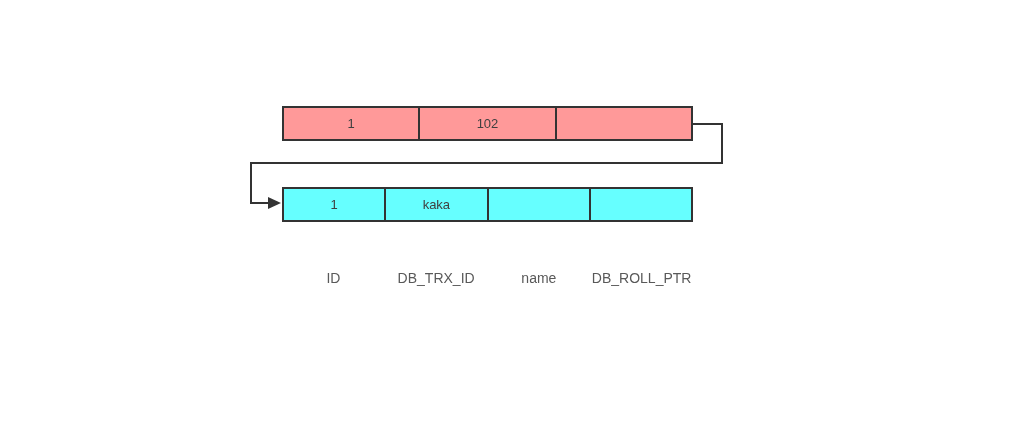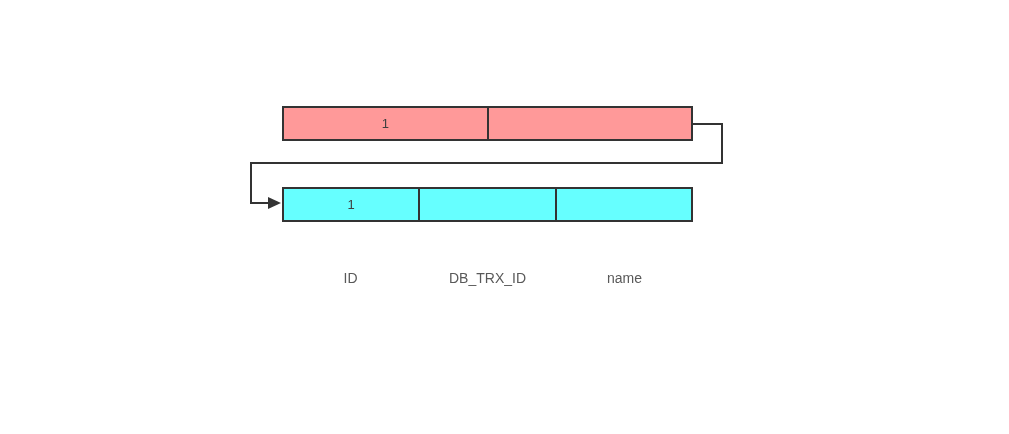--- a/index.html
+++ b/index.html
@@ -70,28 +70,31 @@
 
 <div class="canvas">
 
   <svg class="connector-svg" viewBox="0 0 1009 434">
     <polyline points="693,124 722,124 722,163 251,163 251,203 269,203" fill="none" stroke-width="2" stroke="#333333"></polyline>
     <polygon points="281,203 268,197 268,209" fill="#333333"></polygon>
   </svg>
 
   <div class="record-row row-top" style="background-color: rgb(255, 153, 153);">
     <div class="record-cell">1</div>
+    <div class="record-cell">102</div>
     <div class="record-cell"></div>
   </div>
 
   <div class="record-row row-bottom" style="background-color: rgb(102, 255, 255);">
     <div class="record-cell">1</div>
+    <div class="record-cell">kaka</div>
     <div class="record-cell"></div>
     <div class="record-cell"></div>
   </div>
 
   <div class="column-labels">
     <div class="column-label">ID</div>
     <div class="column-label">DB_TRX_ID</div>
     <div class="column-label">name</div>
+    <div class="column-label">DB_ROLL_PTR</div>
   </div>
 
 </div>
 
 </body></html>

